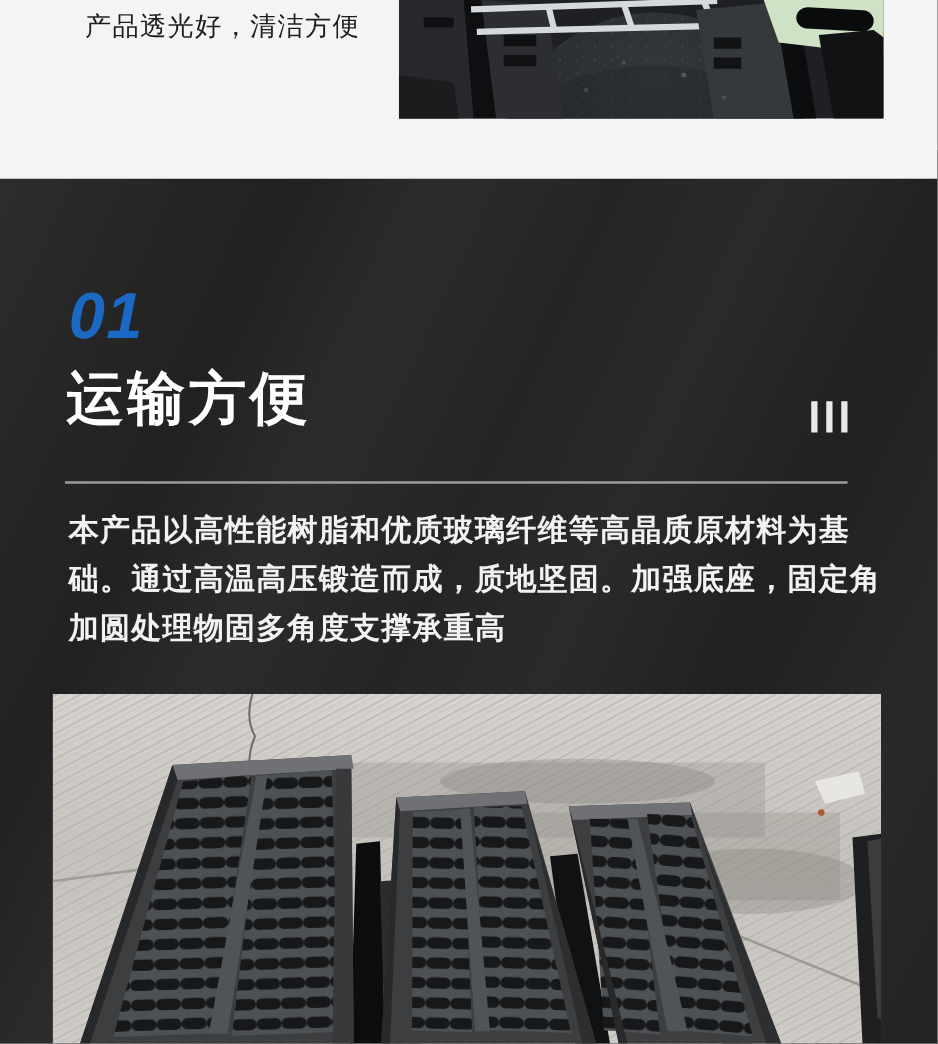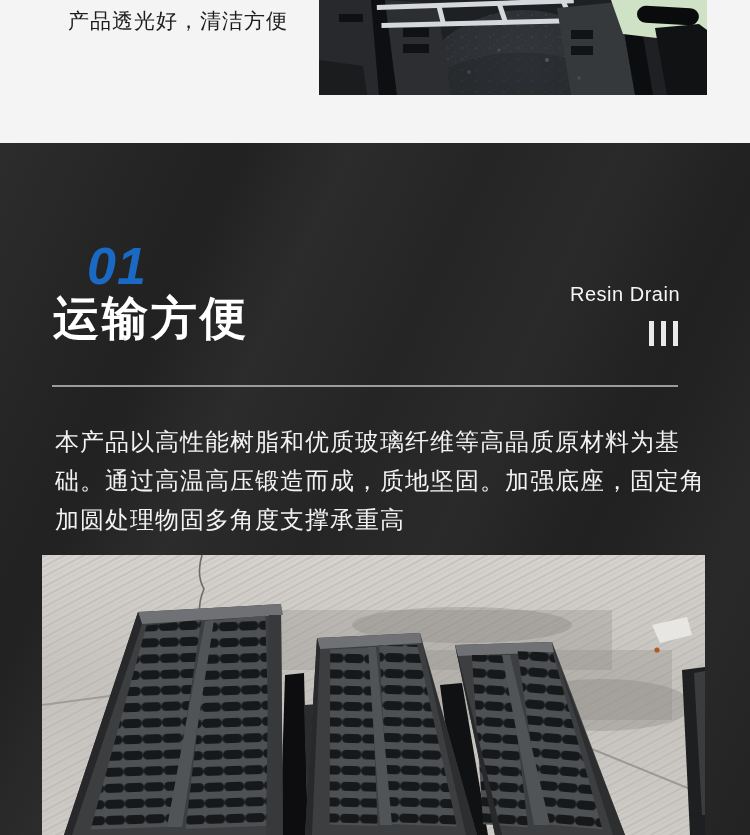--- a/index.html
+++ b/index.html
@@ -24,46 +24,47 @@
     background-color:#252525;
     background-image:
       linear-gradient(115deg,
         rgba(255,255,255,0.035) 0%, rgba(255,255,255,0.00) 14%,
         rgba(0,0,0,0.10) 22%, rgba(255,255,255,0.03) 33%,
         rgba(0,0,0,0.00) 46%, rgba(255,255,255,0.025) 58%,
         rgba(0,0,0,0.12) 72%, rgba(255,255,255,0.02) 86%,
         rgba(0,0,0,0.06) 100%);
   }
   .index-number{
-    position:absolute;left:55px;top:97px;
+    position:absolute;left:55px;top:84px;
     font-size:52px;font-weight:bold;font-style:italic;
-    color:#1a69c4;letter-spacing:1px;line-height:1;margin-left:32px;
+    color:#1a69c4;letter-spacing:1px;line-height:1;
   }
   .feature-title{
     position:absolute;left:53px;top:152px;
     font-size:46px;font-weight:800;color:#ffffff;
     letter-spacing:3px;line-height:1;
   }
   .brand-label{
     position:absolute;right:70px;top:140px;
     font-size:20px;color:#f5f5f5;letter-spacing:0.5px;
   }
   .brand-bars{
     position:absolute;right:72px;top:178px;
     display:flex;gap:7px;height:25px;
   }
   .brand-bars .bar{width:5px;height:25px;background:#e9e9e9;}
   .divider{
     position:absolute;left:52px;top:242px;width:626px;height:2px;
     background:#9c9c9c;
   }
   .feature-desc{
-    position:absolute;left:55px;top:279px;width:660px;
+    position:absolute;left:55px;top:262px;width:660px;
     font-size:24px;line-height:39px;color:#f2f2f2;
     letter-spacing:1px;
+    font-weight:bold;
   }
   .bottom-photo{
     position:absolute;left:42px;top:412px;width:663px;height:280px;overflow:hidden;
   }
   svg{display:block;}
 </style>
 </head>
 <body>
 
 <div class="top-banner">
@@ -124,21 +125,20 @@
     </svg>
   </div>
 </div>
 
 <div class="feature">
 
   <div class="index-number">01</div>
 
   <div class="feature-title">运输方便</div>
 
-  <div class="brand-label">Resin Drain</div>
 
   <div class="brand-bars">
     <span class="bar"></span>
     <span class="bar"></span>
     <span class="bar"></span>
   </div>
 
   <div class="divider"></div>
 
   <div class="feature-desc">本产品以高性能树脂和优质玻璃纤维等高晶质原材料为基础。通过高温高压锻造而成，质地坚固。加强底座，固定角加圆处理物固多角度支撑承重高</div>

